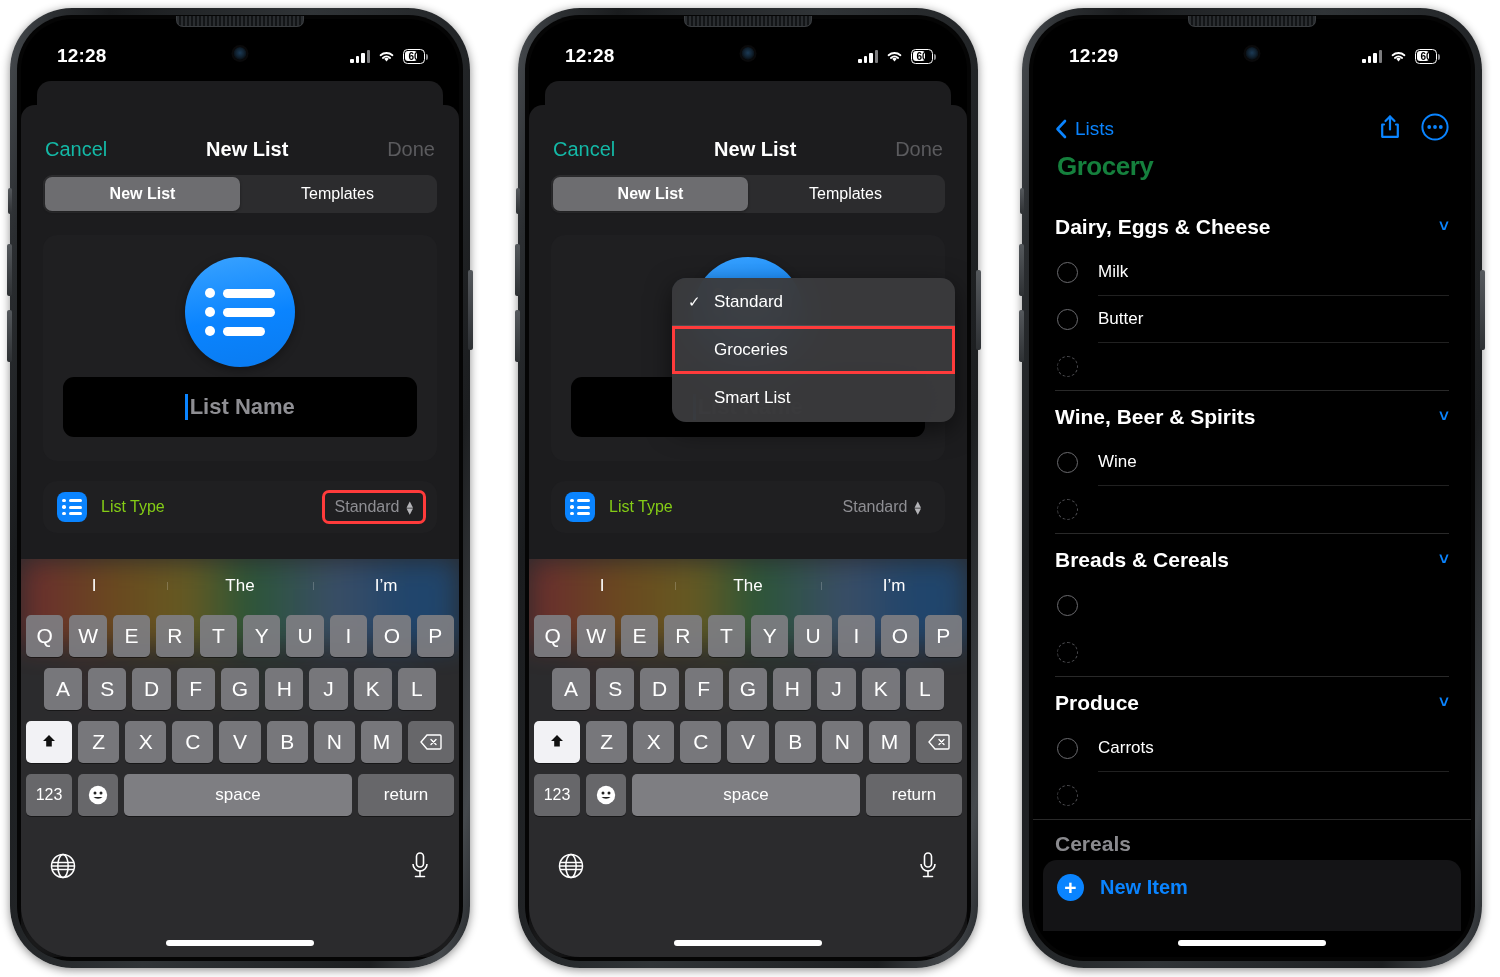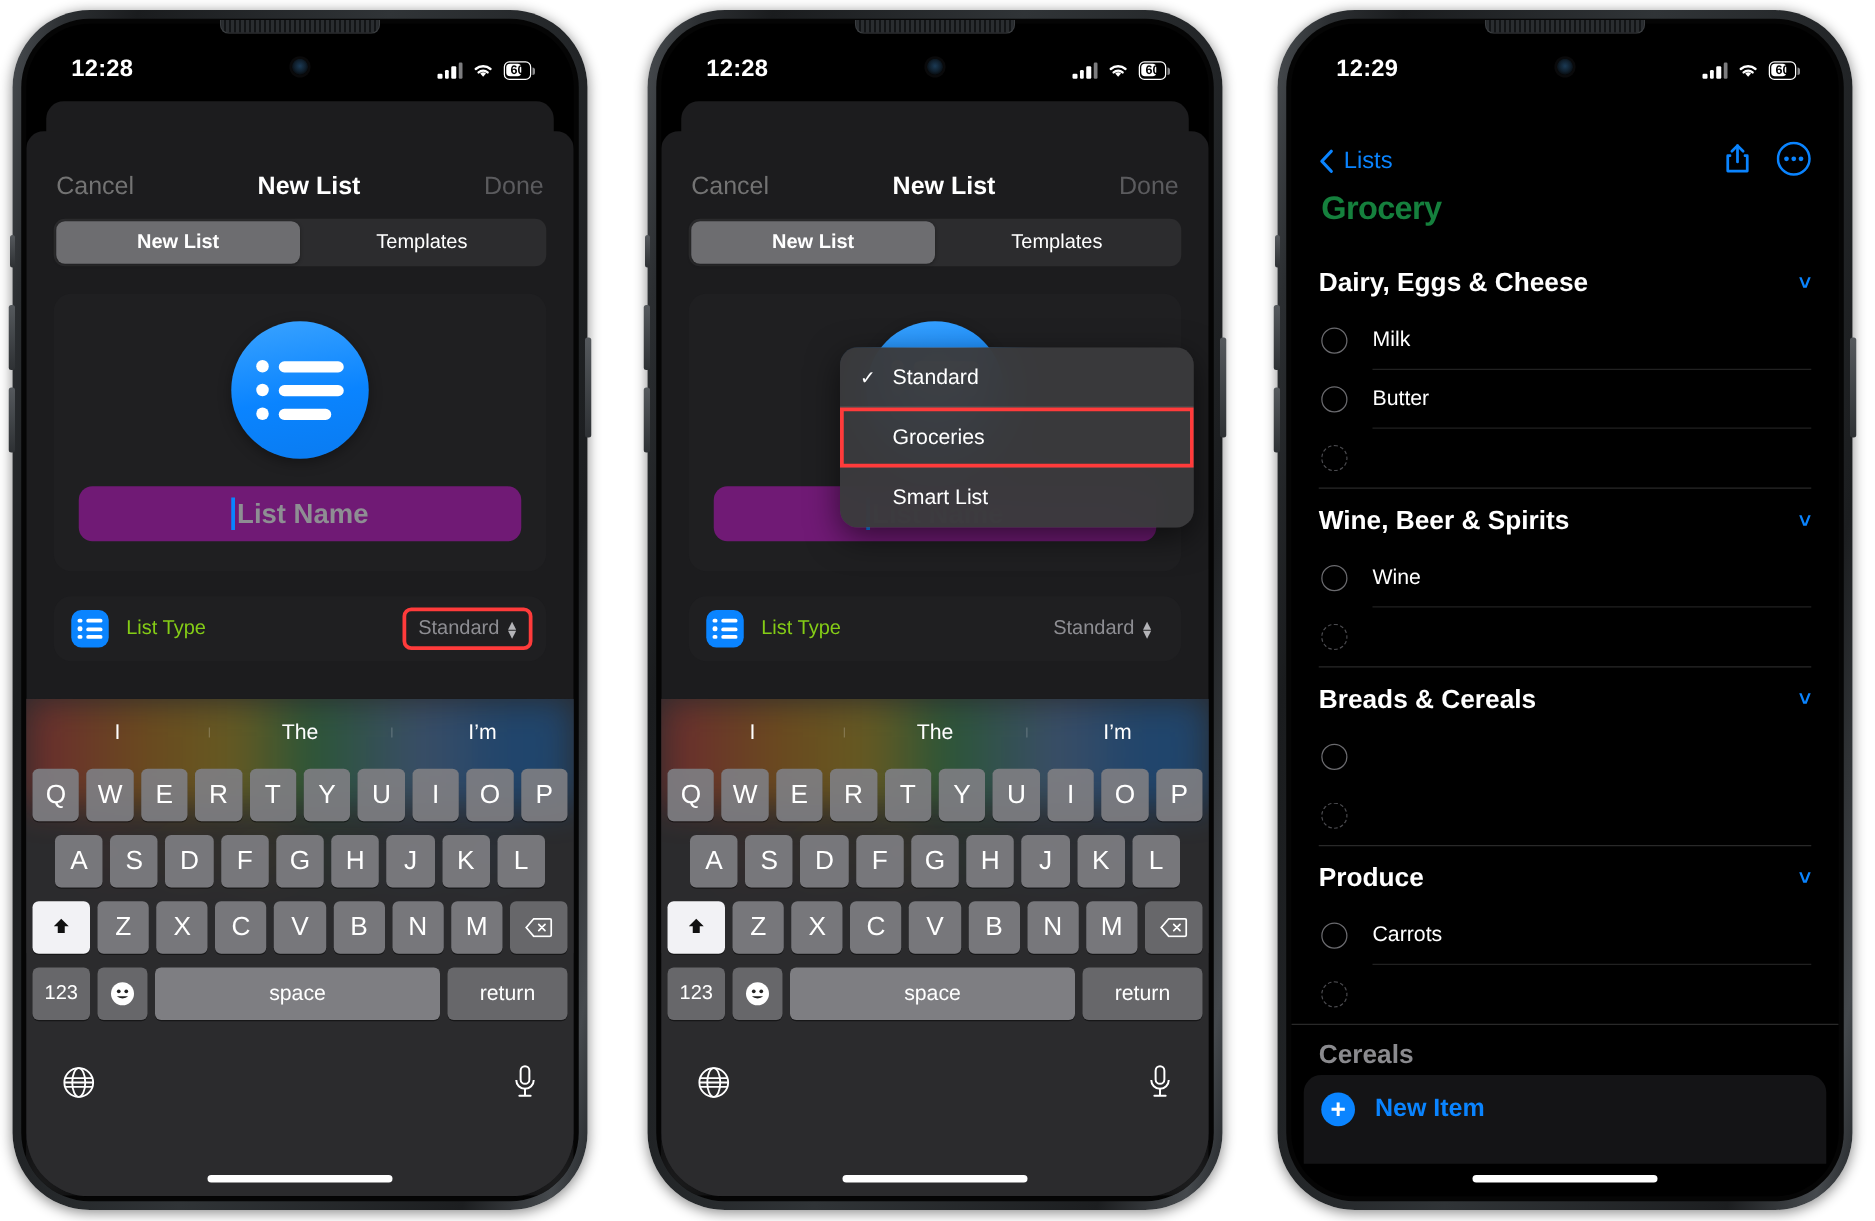--- a/index.html
+++ b/index.html
@@ -79,21 +79,21 @@
     background:#1c1c1e; border-radius:14px;
   }
   .sheet{
     position:absolute; top:86px; left:0; right:0; bottom:0;
     background:#1c1c1e; border-radius:14px 14px 0 0;
   }
   .sheet-nav{
     display:flex; align-items:center; justify-content:space-between;
     padding:24px 24px 0 24px; height:64px;
   }
-  .nav-cancel{ color:#737373; font-size:20px; }
+  .nav-cancel{ color:#14b8a6; font-size:20px; }
   .nav-title{ color:#fff; font-size:20px; font-weight:700; }
   .nav-done{ color:#5b5b5e; font-size:20px; }
 
   .seg{
     margin:6px 22px 0 22px; height:38px; background:#2c2c2e; border-radius:9px;
     display:flex; padding:2px; position:relative;
   }
   .seg-item{
     flex:1; display:flex; align-items:center; justify-content:center;
     font-size:16px; color:#fff; border-radius:7px;
@@ -110,21 +110,21 @@
     margin:0 auto; display:flex; align-items:center; justify-content:center;
     box-shadow:0 3px 10px rgba(0,0,0,.35);
   }
   .av-rows{ display:flex; flex-direction:column; gap:9px; }
   .av-row{ display:flex; align-items:center; gap:8px; }
   .av-dot{ width:10px; height:10px; border-radius:50%; background:#fff; }
   .av-bar{ width:52px; height:9px; border-radius:4.5px; background:#fff; }
   .av-bar.s{ width:42px; }
 
   .nameinput{
-    margin-top:22px; height:44px; background:#701a75; border-radius:11px;
+    margin-top:10px; height:60px; background:#000000; border-radius:11px;
     display:flex; align-items:center; justify-content:center; gap:2px;
   }
   .caret{ width:2.5px; height:26px; background:#0a84ff; }
   .ph{ color:#8e8e93; font-size:22px; font-weight:700; }
 
   .row-list-type{
     margin:20px 22px 0 22px; background:#1f1f21; border-radius:14px;
     height:52px; display:flex; align-items:center; padding:0 14px; gap:14px;
   }
   .mini-icon{

